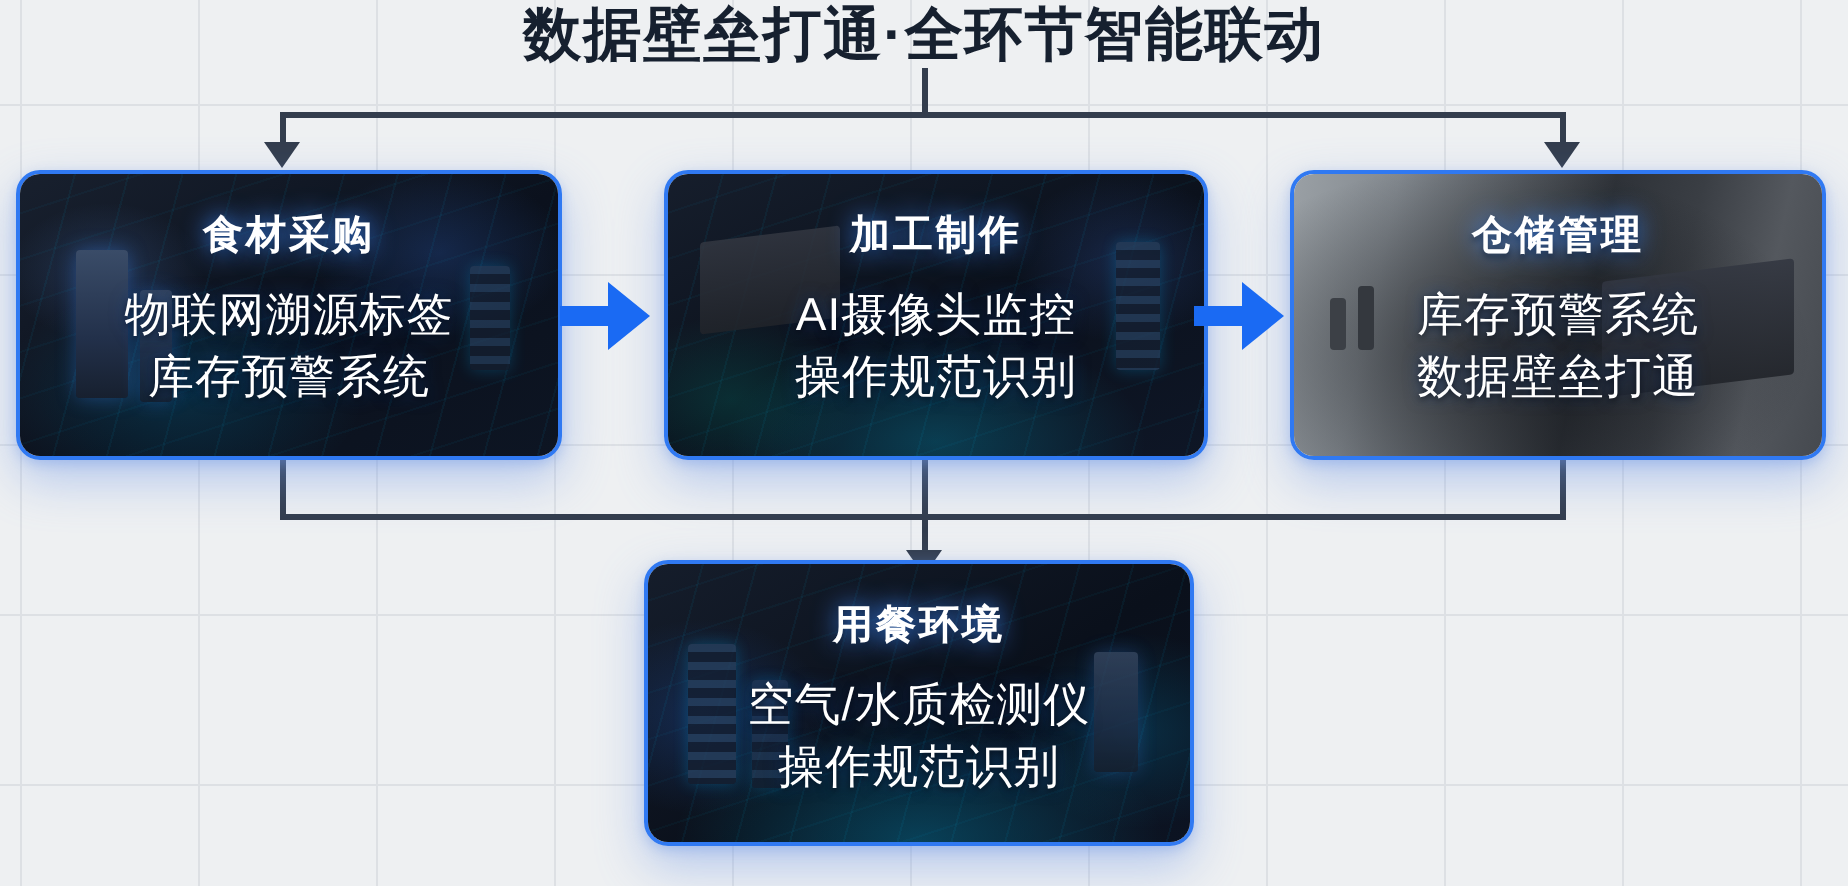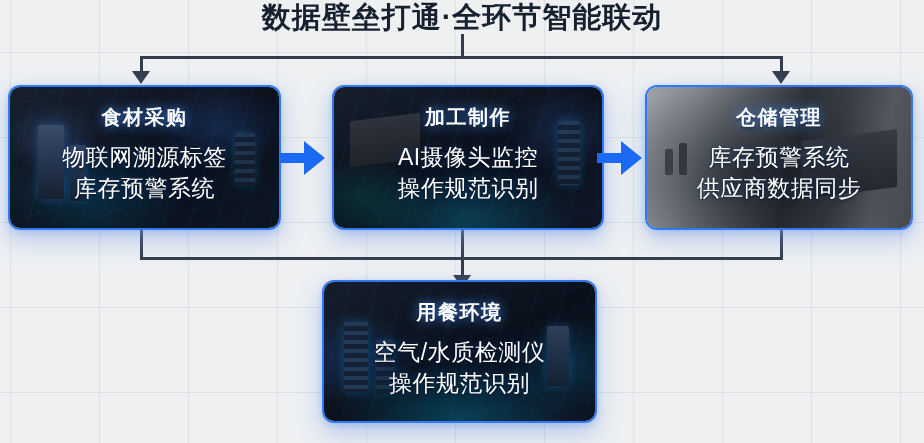--- a/index.html
+++ b/index.html
@@ -170,21 +170,21 @@
   </div>
 
   <div class="card" id="card-warehouse">
     <div class="card-bg bg-photo"></div>
     <div class="deco deco-panel" style="right:14px;top:48px;width:96px;height:58px;opacity:.9;"></div>
     <div class="deco" style="left:18px;top:62px;width:8px;height:26px;background:#3c4046;"></div>
     <div class="deco" style="left:32px;top:56px;width:8px;height:32px;background:#34383e;"></div>
     <div class="card-title">仓储管理</div>
     <div class="card-lines">
       <div class="card-line">库存预警系统</div>
-      <div class="card-line">供应商数据同步</div>
+      <div class="card-line">数据壁垒打通</div>
     </div>
   </div>
 
   <div class="card" id="card-dining">
     <div class="card-bg bg-tech4"></div>
     <div class="tech-grid"></div>
     <div class="deco deco-rack" style="left:20px;top:40px;width:24px;height:70px;opacity:.8;"></div>
     <div class="deco deco-rack" style="left:52px;top:58px;width:18px;height:54px;opacity:.6;"></div>
     <div class="deco deco-tower" style="right:26px;top:44px;width:22px;height:60px;opacity:.75;"></div>
     <div class="card-title">用餐环境</div>

